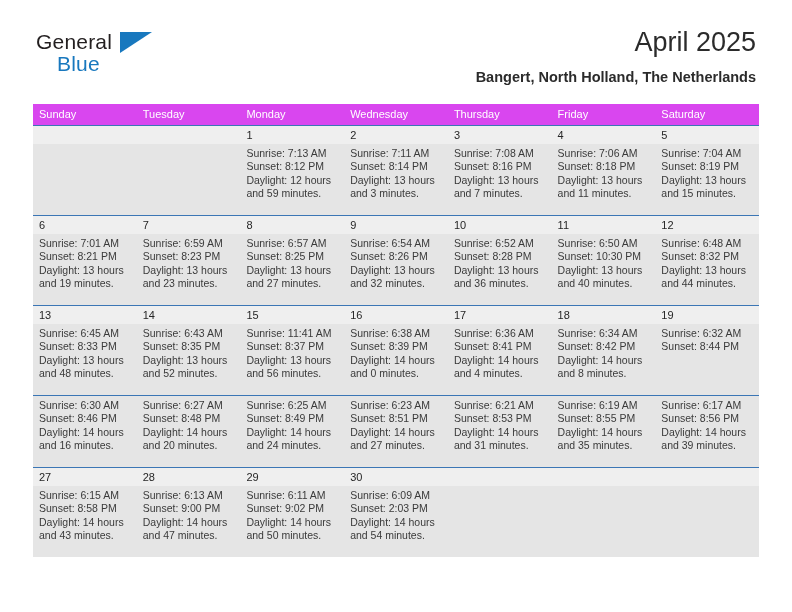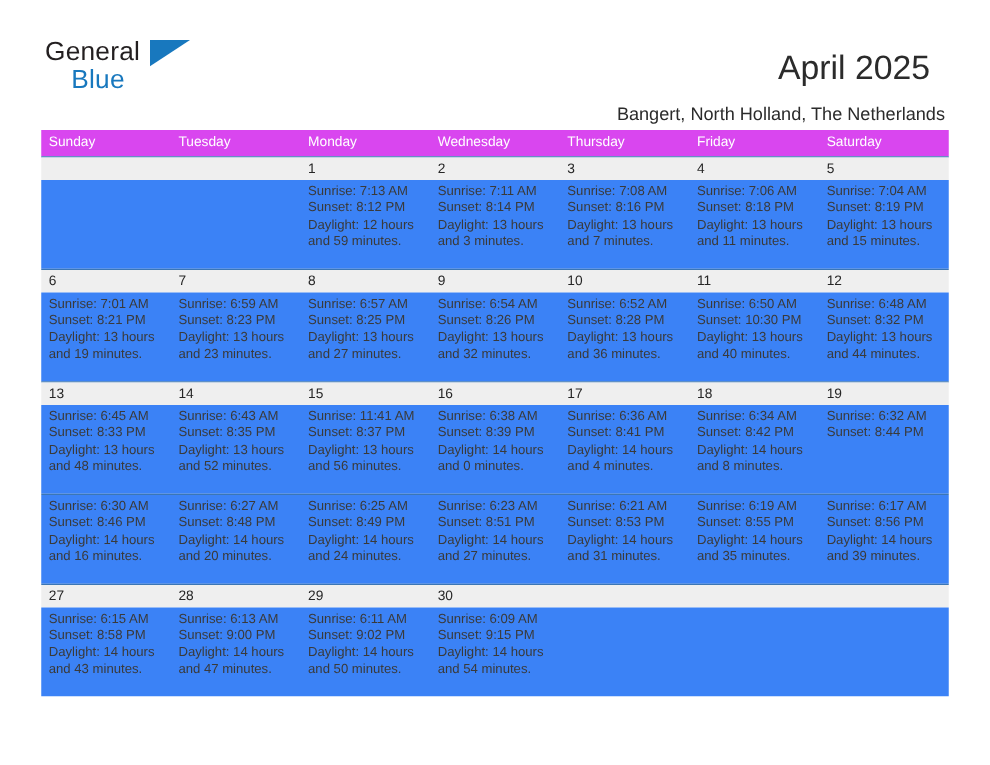--- a/index.html
+++ b/index.html
@@ -61,28 +61,28 @@
     position: absolute;
     right: 36px;
     top: 26px;
     text-align: right;
   }
   .cal-title {
     font-size: 27px;
     color: #2b2b2b;
     line-height: 32px;
     font-weight: normal;
-    margin: 12px;
+    margin: 0;
   }
   .cal-subtitle {
     font-size: 14.5px;
     color: #2b2b2b;
     line-height: 20px;
     margin: 9px 0 0 12px;
-    font-weight: normal;
+    font-weight: bold;
   }
 
   
   .calendar {
     position: absolute;
     left: 33px;
     top: 104px;
     width: 726px;
   }
   .cal-head {
@@ -115,21 +115,21 @@
   .daterow .dnum {
     flex: 1 1 0;
     font-size: 11px;
     line-height: 18px;
     padding-left: 6px;
     box-sizing: border-box;
     color: #262626;
   }
   .bodyrow {
     display: flex;
-    background: #3b82f6;
+    background: #e5e5e5;
     height: 71px;
   }
   .bodyrow .dcell {
     flex: 1 1 0;
     padding: 3px 6px 0 6px;
     box-sizing: border-box;
   }
   .dcell p {
     margin: 0;
     font-size: 10.5px;
@@ -379,21 +379,21 @@
         <p>Sunset: 9:00 PM</p>
         <p class="wrap">Daylight: 14 hours and 47 minutes.</p>
       </div>
       <div class="dcell">
         <p>Sunrise: 6:11 AM</p>
         <p>Sunset: 9:02 PM</p>
         <p class="wrap">Daylight: 14 hours and 50 minutes.</p>
       </div>
       <div class="dcell">
         <p>Sunrise: 6:09 AM</p>
-        <p>Sunset: 9:15 PM</p>
+        <p>Sunset: 2:03 PM</p>
         <p class="wrap">Daylight: 14 hours and 54 minutes.</p>
       </div>
       <div class="dcell">
         <p></p>
         <p></p>
         <p class="wrap"></p>
       </div>
       <div class="dcell">
         <p></p>
         <p></p>

